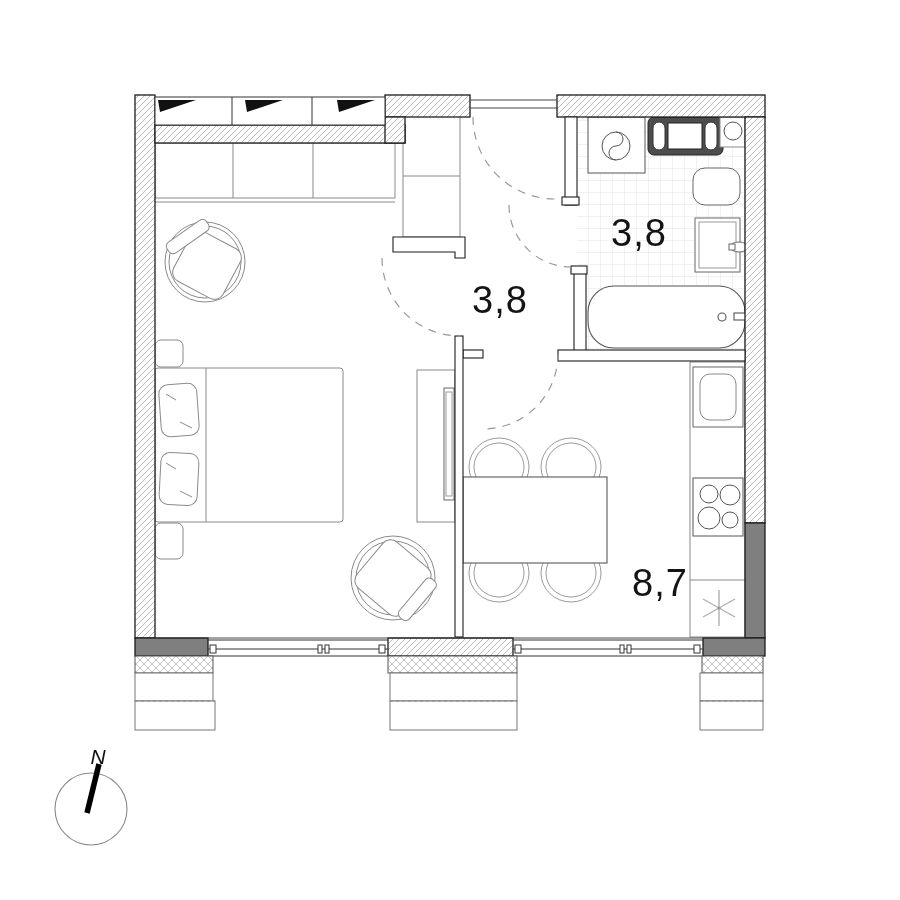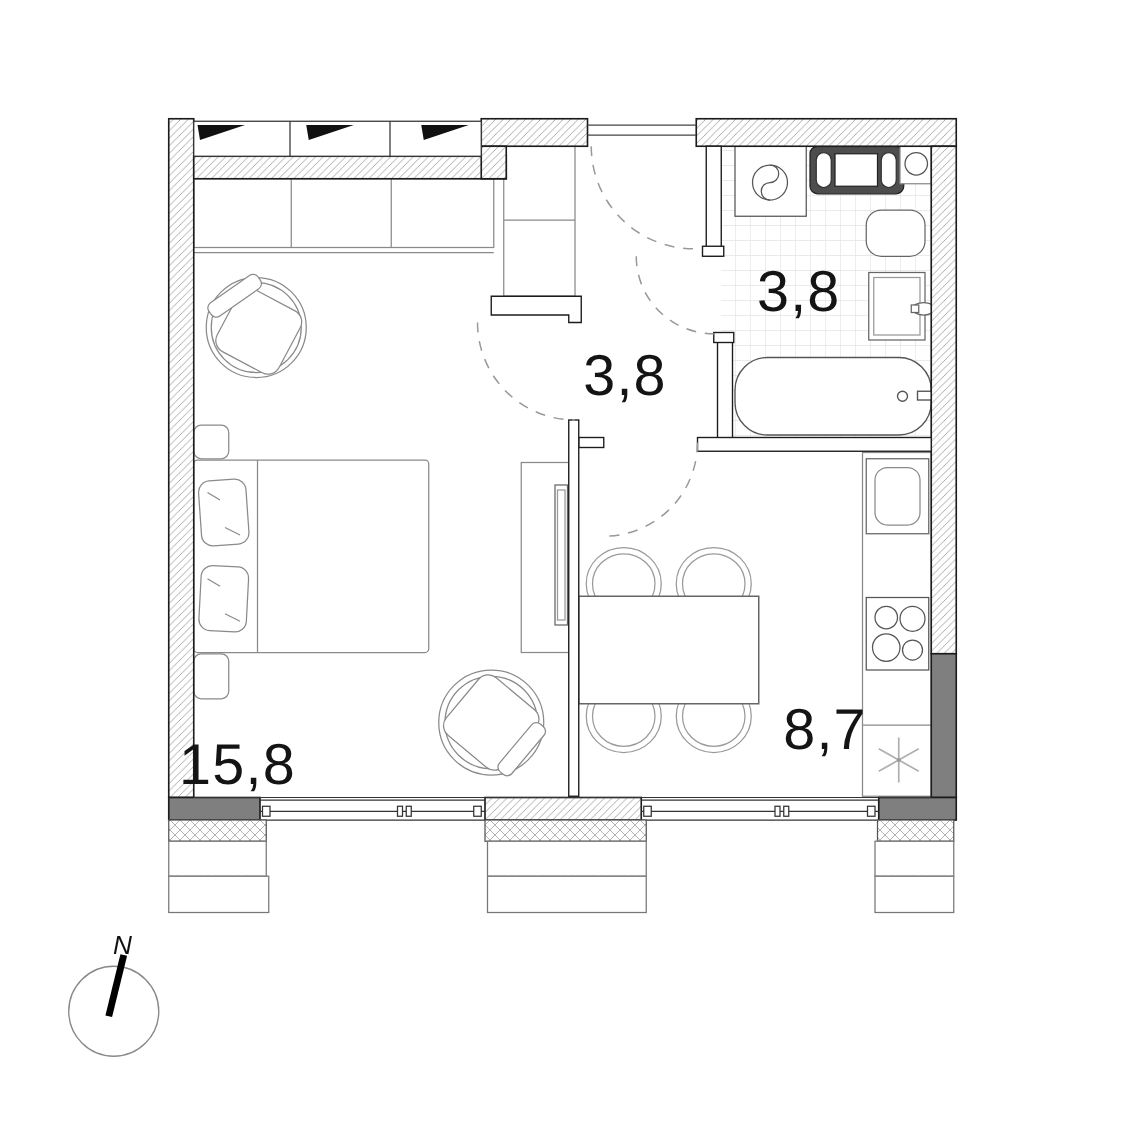--- a/index.html
+++ b/index.html
@@ -1,20 +1,20 @@
 <!DOCTYPE html>
 <html><head>
 <meta charset="utf-8">
 <style>
   html,body{margin:0;padding:0;background:#fff;}
   .stage{position:relative;width:900px;height:900px;background:#fff;overflow:hidden;
          font-family:"Liberation Sans", sans-serif;}
   .stage svg{position:absolute;left:0;top:0;}
   .area-label{position:absolute;transform:translate(-50%,-50%);
-      font-size:46px;font-weight:500;color:#141414;letter-spacing:1px;white-space:nowrap;}
+      font-size:38px;font-weight:500;color:#141414;letter-spacing:1px;white-space:nowrap;}
   .north-label{position:absolute;transform:translate(-50%,-50%);
       font-size:21px;font-style:italic;font-weight:400;color:#111;}
 </style>
 </head>
 <body>
 
 <div class="stage">
 
 <svg width="900" height="900" viewBox="0 0 900 900">
   <defs>
@@ -223,19 +223,18 @@
     <path d="M382,258 A78,78 0 0 0 460,336"></path>
     <path d="M558,354 A75,75 0 0 1 483,429"></path>
   </g>
 
   <g>
     <circle cx="91" cy="809" r="36" fill="none" stroke="#8a8a8a" stroke-width="1.1"></circle>
     <line x1="87" y1="813" x2="99" y2="764" stroke="#000" stroke-width="5.5"></line>
   </g>
 </svg>
 
-<div class="area-label" style="left:190px;top:611px">15,8</div>
 <div class="area-label" style="left:500px;top:300px">3,8</div>
 <div class="area-label" style="left:639px;top:233px">3,8</div>
 <div class="area-label" style="left:660px;top:583px">8,7</div>
 <div class="north-label" style="left:98px;top:757px">N</div>
 
 </div>
 
 </body></html>

